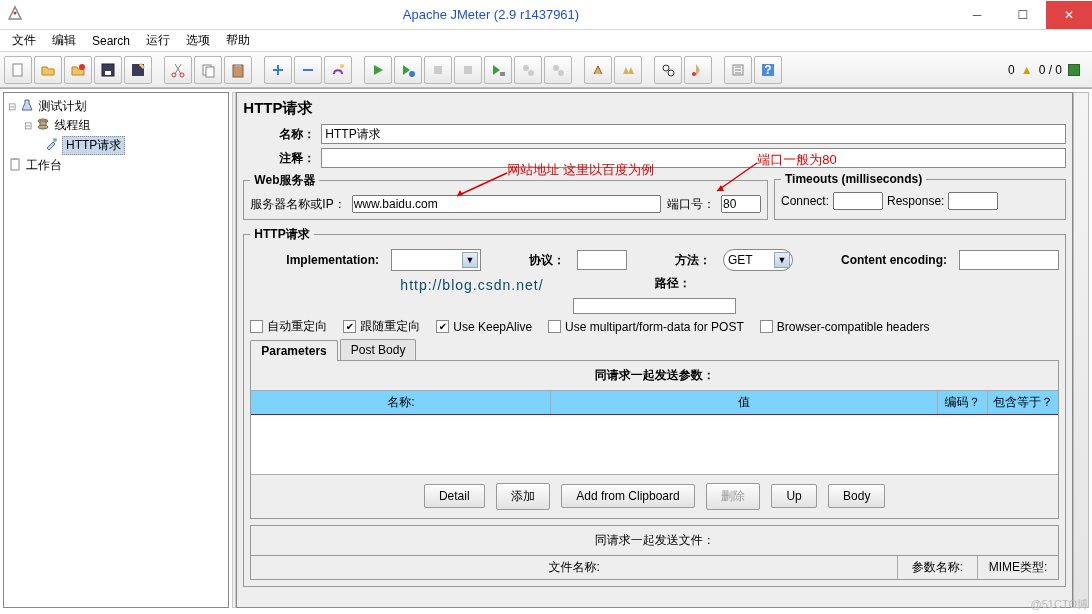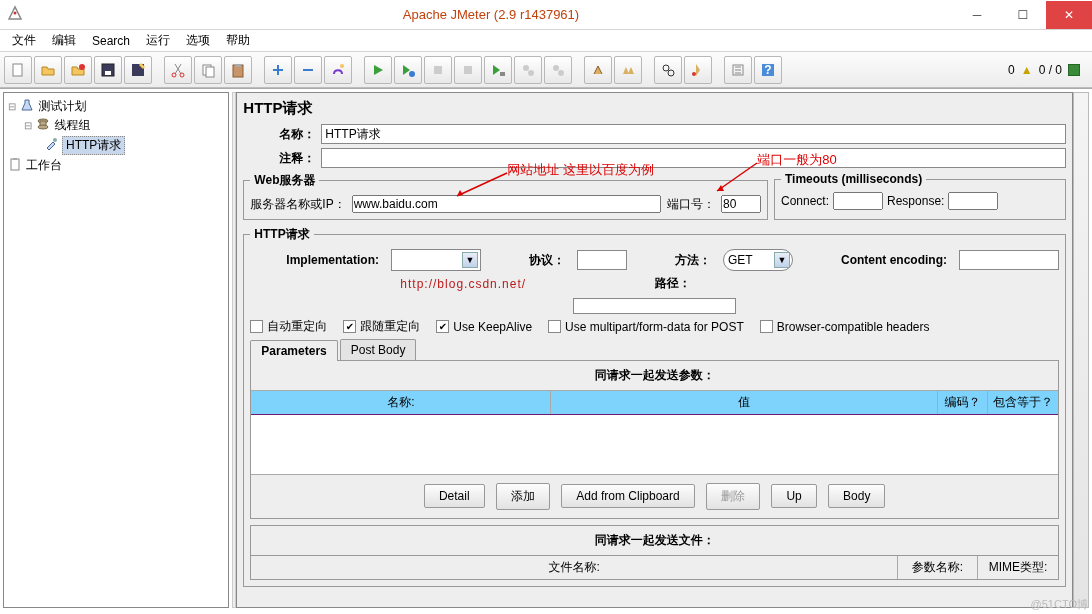--- a/index.html
+++ b/index.html
@@ -1,21 +1,21 @@
 <!DOCTYPE html>
 <html><head>
 <meta charset="utf-8">
 <style>
 * { box-sizing: border-box; margin: 0; padding: 0; font-family: "Microsoft YaHei", Arial, sans-serif; font-size: 12px; }
 body { background: #fff; width: 1092px; height: 614px; overflow: hidden; position: relative; }
 
 
 .titlebar { height: 30px; background: #fff; display: flex; align-items: center; border-bottom: 1px solid #d4d4d4; }
 .titlebar .icon { width: 22px; height: 22px; margin-left: 6px; }
-.titlebar .title { flex: 1; text-align: center; color: #c2410c; font-size: 13px; }
+.titlebar .title { flex: 1; text-align: center; color: #1d4ed8; font-size: 13px; }
 .winbtn { width: 46px; height: 28px; display: inline-flex; align-items: center; justify-content: center; color: #444; }
 .winbtn.close { background: #e04343; color: #fff; }
 
 
 .menubar { height: 22px; display: flex; align-items: center; padding: 0 6px; gap: 4px; border-bottom: 1px solid #d4d4d4; }
 .menubar span { padding: 2px 6px; }
 
 
 .toolbar { height: 36px; background: linear-gradient(#fcfcfc,#ececec); border-bottom: 1px solid #bcbcbc; display: flex; align-items: center; padding: 0 4px; gap: 2px; }
 .tbtn { width: 28px; height: 28px; border: 1px solid #b8b8b8; border-radius: 2px; background: linear-gradient(#fff,#e8e8e8); display: inline-flex; align-items: center; justify-content: center; }
@@ -62,31 +62,31 @@
 .params-head div { padding: 3px 4px; border-right: 1px solid #aaa; text-align: center; }
 .ph-name { flex: 0 0 300px; }
 .ph-value { flex: 1; }
 .ph-enc { flex: 0 0 50px; }
 .ph-inc { flex: 0 0 70px; border-right: none !important; }
 .params-body { height: 60px; background:#fff; border-bottom:1px solid #aaa;}
 .btnrow { text-align: center; padding: 8px 0; }
 .btn { display: inline-block; border: 1px solid #999; background: linear-gradient(#fdfdfd,#e2e2e2); padding: 4px 14px; margin: 0 4px; border-radius: 2px; }
 .btn.disabled { color: #999; }
 
-.files-title { text-align: center; font-weight: bold; padding: 6px 0; border: 1px solid #999; border-bottom: none; margin-top: 6px; background:#eee;}
+.files-title { text-align: center; font-weight: normal; padding: 6px 0; border: 1px solid #999; border-bottom: none; margin-top: 6px; background:#eee;}
 .files-head { display: flex; border: 1px solid #999; }
 .files-head div { padding: 3px 4px; border-right: 1px solid #aaa; text-align: center; }
 .fh-name { flex: 1; }
 .fh-param { flex: 0 0 80px; }
 .fh-mime { flex: 0 0 80px; border-right: none !important; }
 
 .anno { position: absolute; color: #d00; font-size: 13px; pointer-events: none; }
 .arrow-svg { position: absolute; pointer-events: none; }
 
-.watermark { position: absolute; color: #b91c1c; font-size: 12px; letter-spacing: 1px; text-align: center; }
+.watermark { position: absolute; color: #0c4a6e; font-size: 14px; letter-spacing: 1px; text-align: center; }
 .footer-mark { position: absolute; right: 4px; bottom: 2px; color: #bbb; font-size: 11px; }
 </style>
 </head>
 <body>
 
 <div class="titlebar">
   <span class="icon">
     <svg width="18" height="18">
         <path d="M3 15 L9 3 L15 15 Z" fill="none" stroke="#888" stroke-width="1.5"></path>
         <circle cx="9" cy="9" r="1.5" fill="#c33"></circle>

